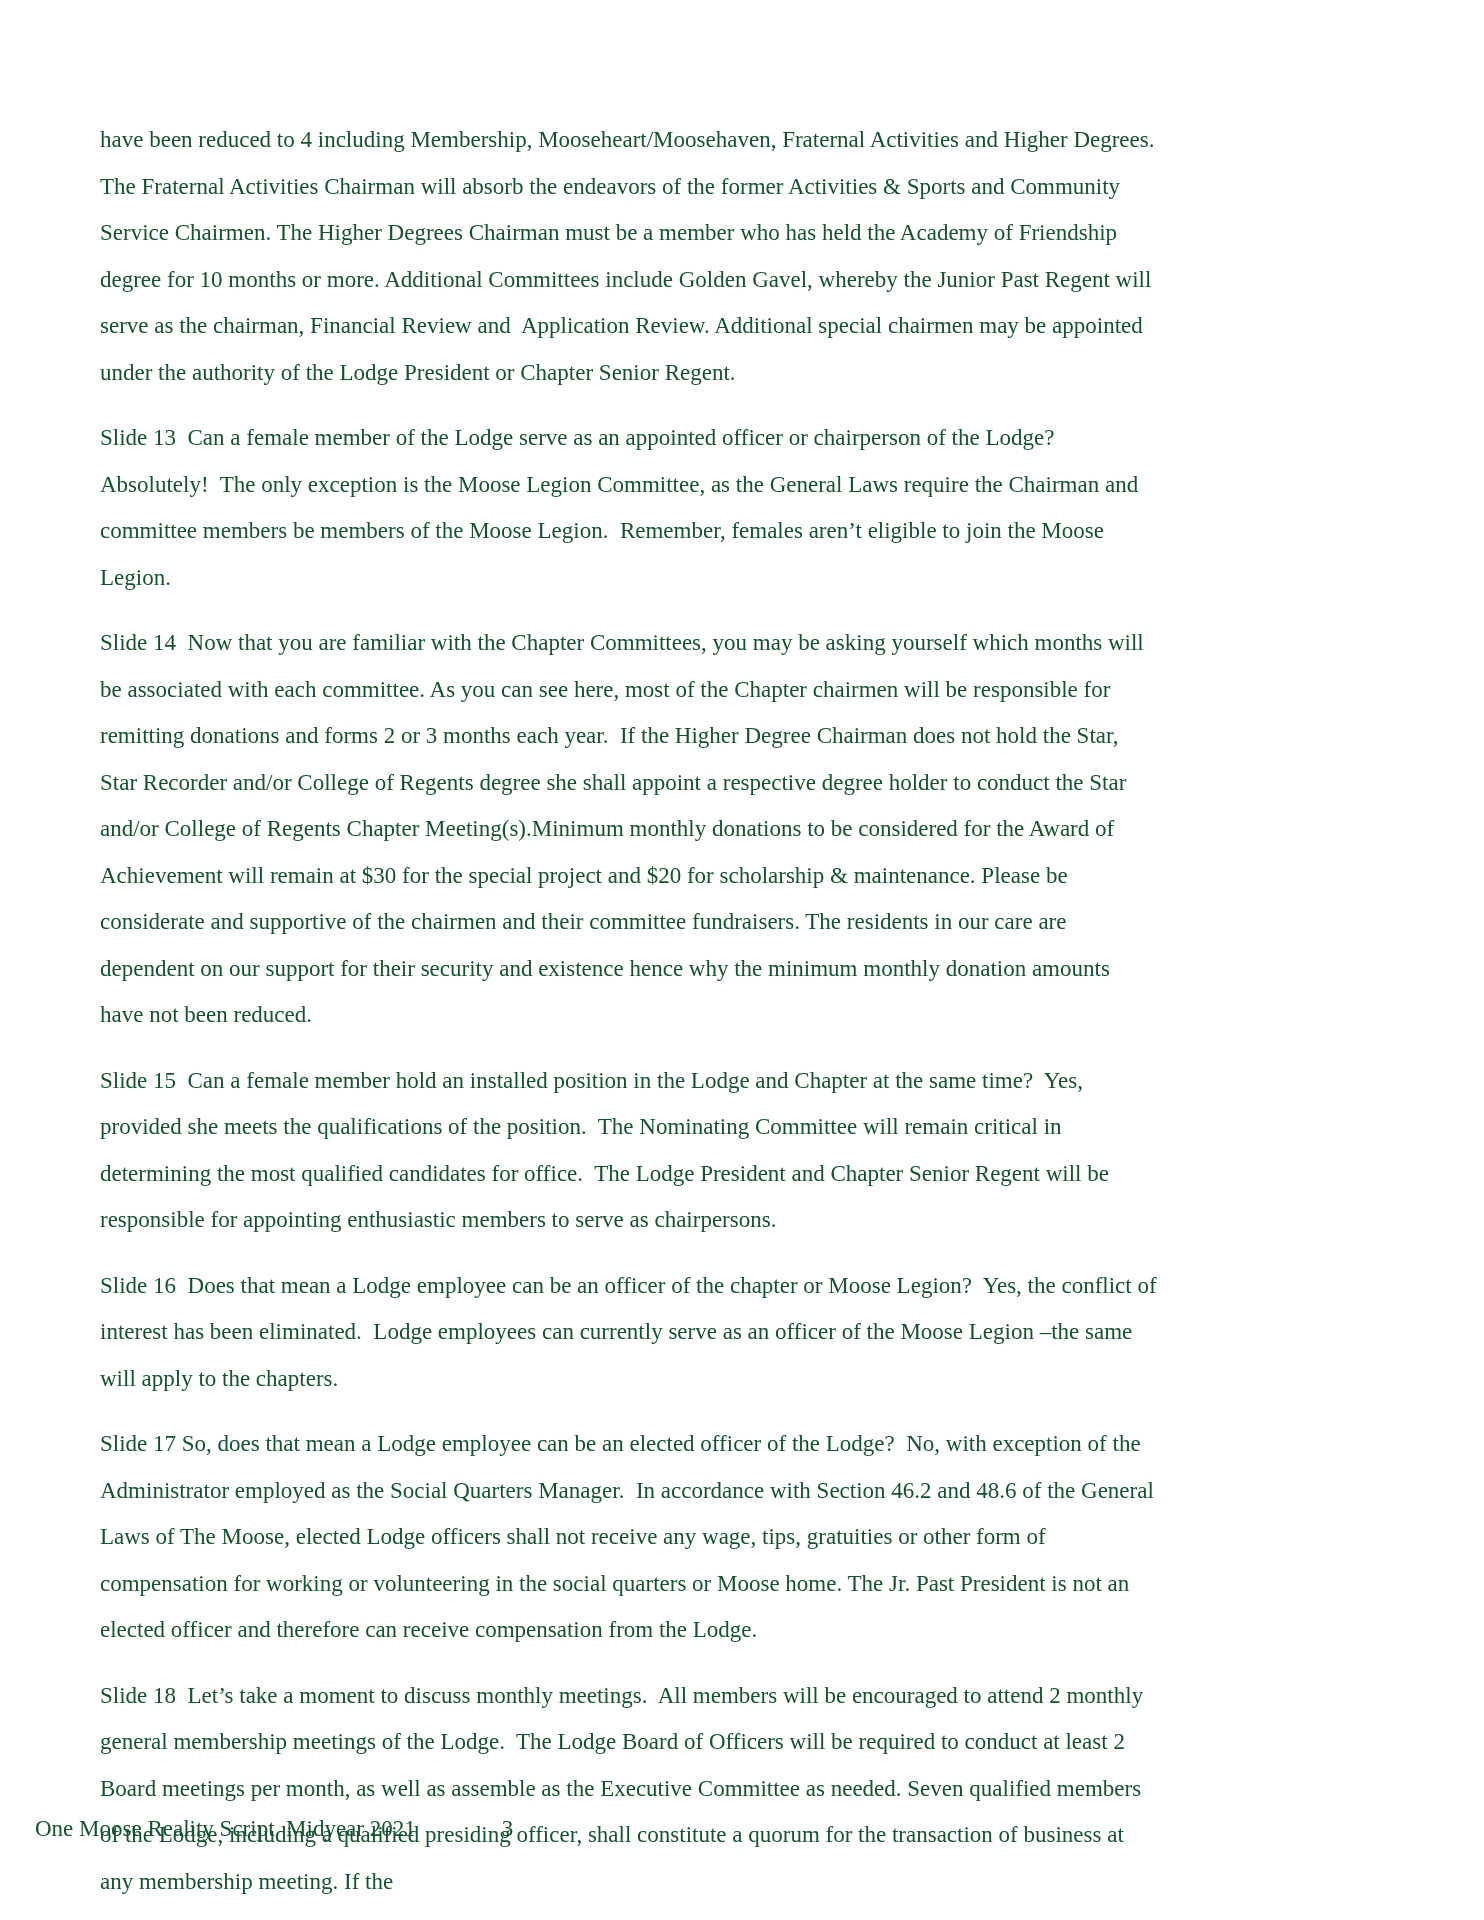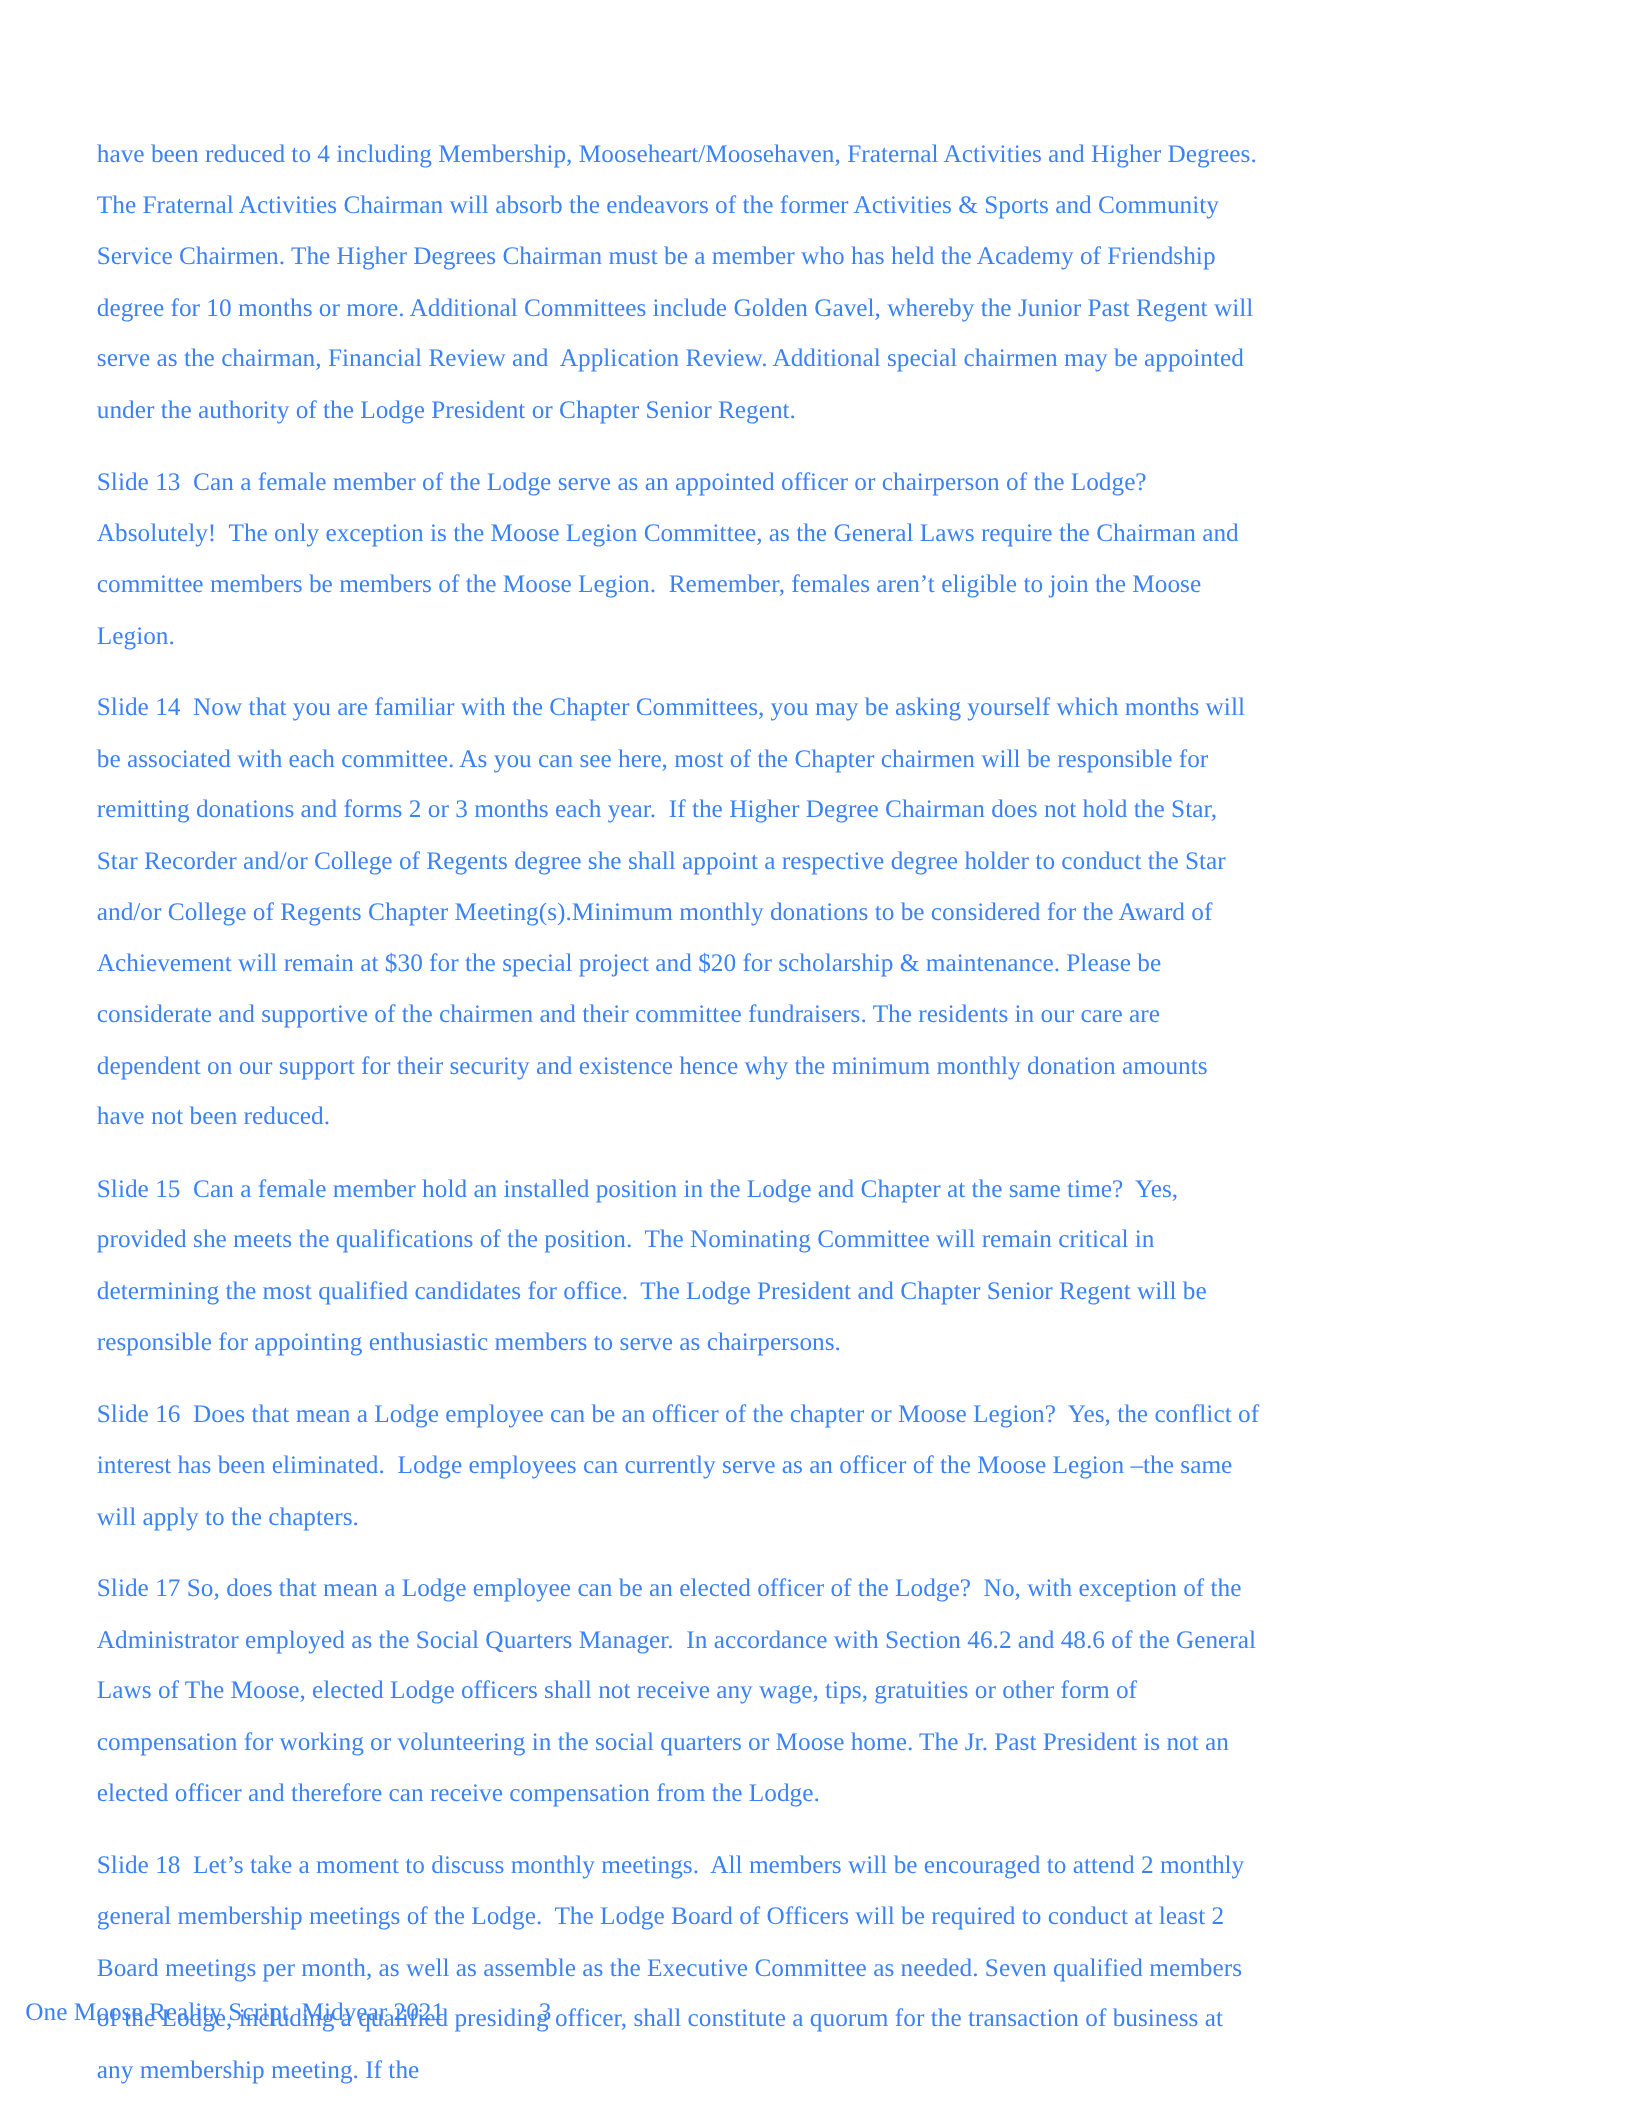--- a/index.html
+++ b/index.html
@@ -5,23 +5,24 @@
   html, body {
     margin: 0;
     padding: 0;
     background: #ffffff;
   }
   .page {
     position: relative;
     width: 1216px;
     height: 1920px;
     background: #ffffff;
-    color: #3b82f6;
+    color: #14532d;
     font-family: "Liberation Serif", serif;
     overflow: hidden;
+    margin-left: 12px;
   }
   .content {
     position: absolute;
     left: 88px;
     top: 117px;
     width: 1058px;
     font-size: 23px;
     line-height: 46.5px;
   }
   .content p {

